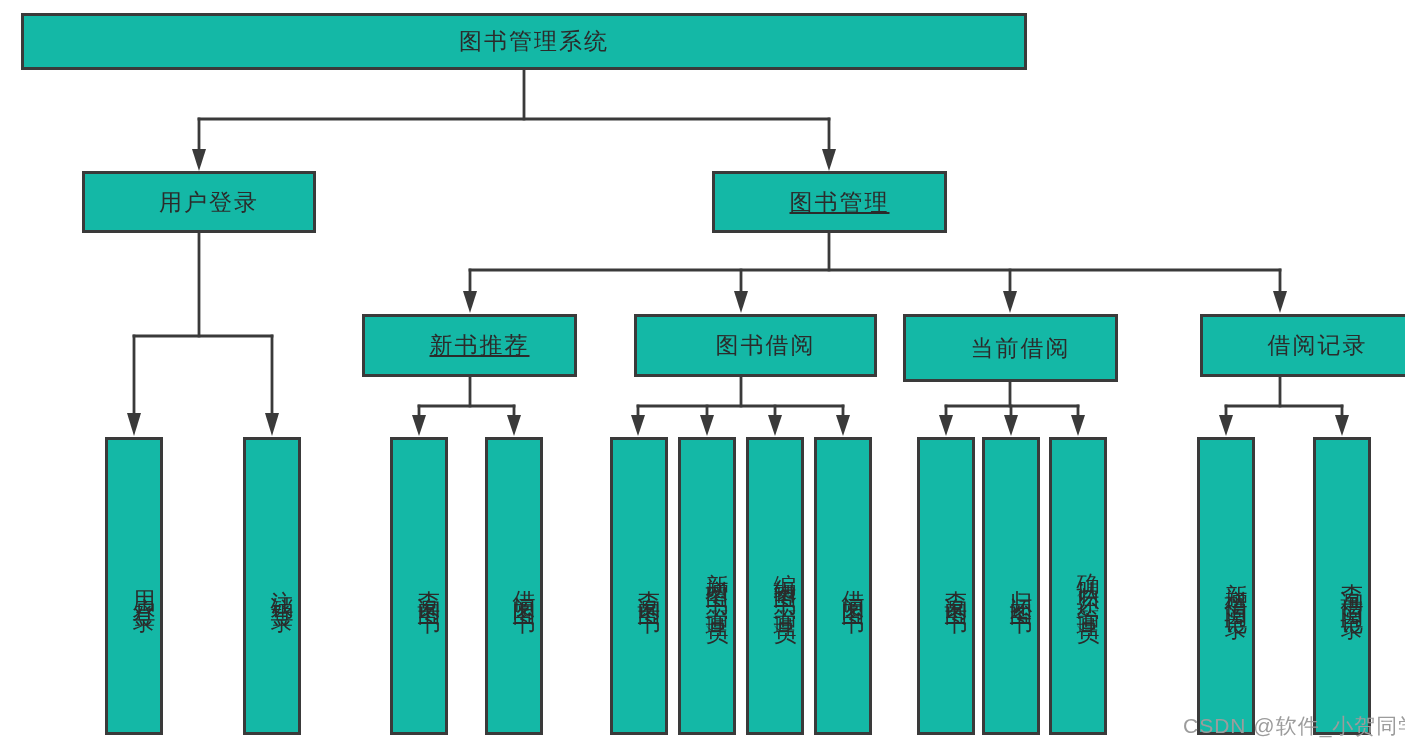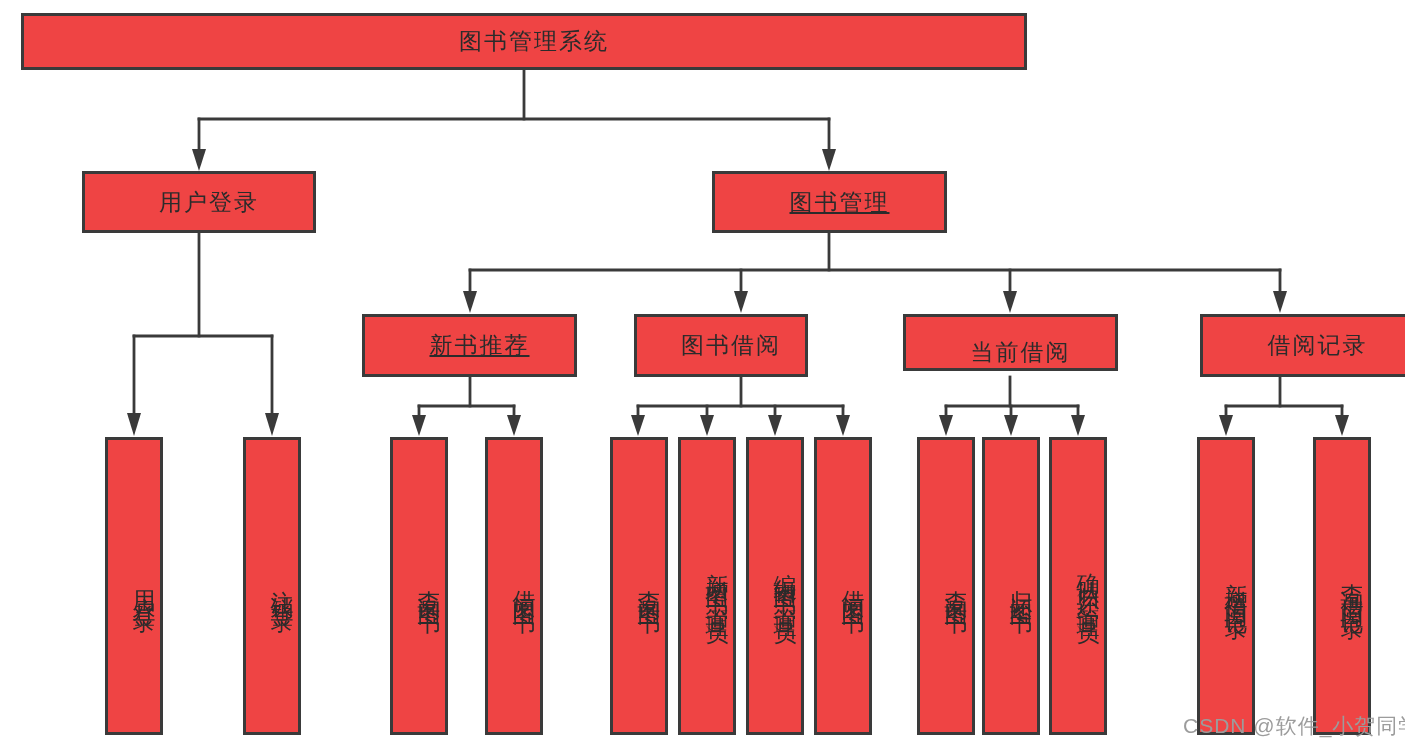--- a/index.html
+++ b/index.html
@@ -19,21 +19,21 @@
     position: absolute;
     left: 0;
     top: 0;
     width: 1405px;
     height: 747px;
     pointer-events: none;
   }
   .box {
     position: absolute;
     box-sizing: border-box;
-    background: #ef4444;
+    background: #14b8a6;
     border: 3px solid #3a3a3a;
     display: flex;
     align-items: center;
     justify-content: center;
     color: #2b2b2b;
     z-index: 2;
     padding-left: 20px;
   }
   .hlabel {
     font-size: 23px;
@@ -147,24 +147,24 @@
   <div class="box" style="left:82px; top:171px; width:234px; height:62px;">
     <span class="hlabel">用户登录</span>
   </div>
   <div class="box" style="left:712px; top:171px; width:235px; height:62px;text-decoration:underline;">
     <span class="hlabel">图书管理</span>
   </div>
 
   <div class="box" style="left:362px; top:314px; width:215px; height:63px;text-decoration:underline;">
     <span class="hlabel">新书推荐</span>
   </div>
-  <div class="box" style="left:634px; top:314px; width:174px; height:63px;align-items:center;">
+  <div class="box" style="left:634px; top:314px; width:243px; height:63px;align-items:center;">
     <span class="hlabel">图书借阅</span>
   </div>
-  <div class="box" style="left:903px; top:314px; width:215px; height:57px;align-items:flex-end;">
+  <div class="box" style="left:903px; top:314px; width:215px; height:68px;">
     <span class="hlabel">当前借阅</span>
   </div>
   <div class="box" style="left:1173px; top:314px; width:215px; height:63px;margin-left:27px;">
     <span class="hlabel">借阅记录</span>
   </div>
 
   <div class="box leaf" style="left:105px; top:437px; width:58px; height:298px;">
     <span class="vtext">用户登录</span>
   </div>
   <div class="box leaf" style="left:243px; top:437px; width:58px; height:298px;">

